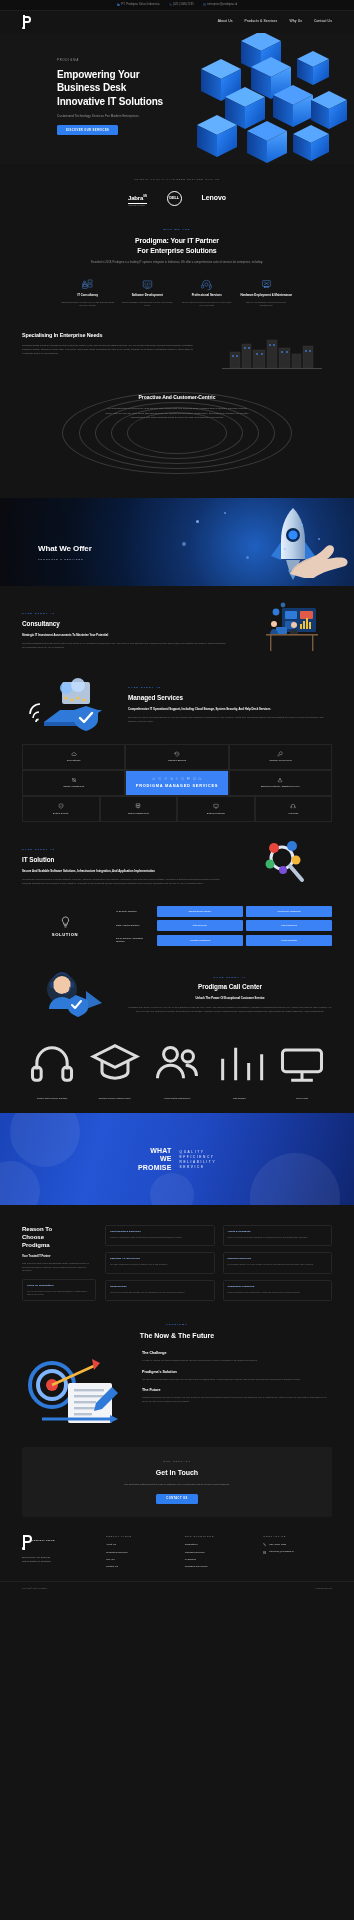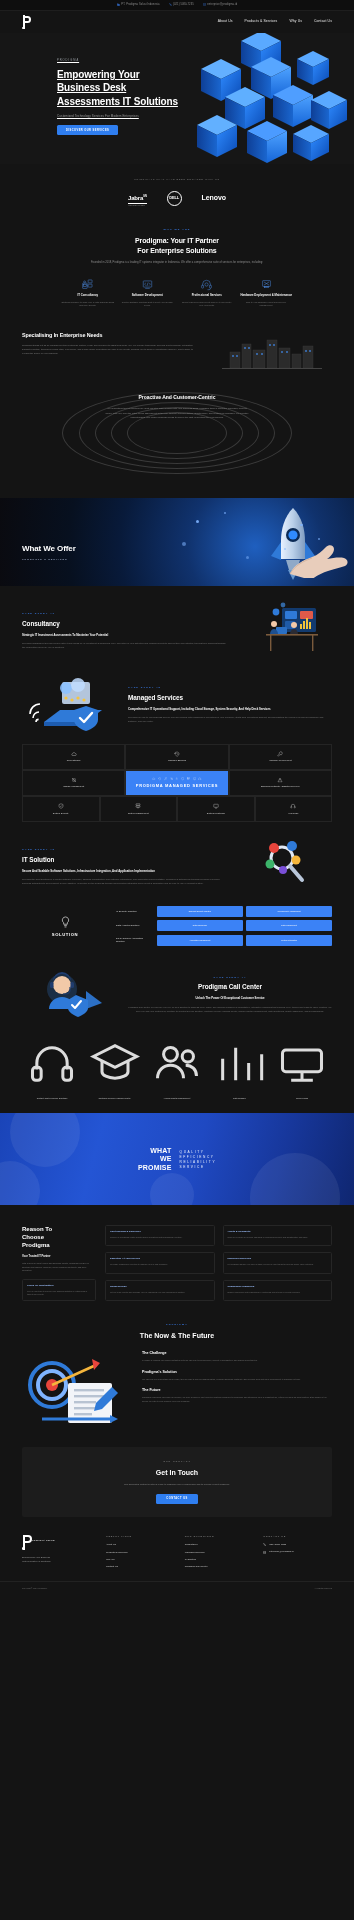--- a/index.html
+++ b/index.html
@@ -24,21 +24,21 @@
   .logo .bar { position:absolute; left:1px; top:0; width:2px; height:14px; background:#fff;}
   .logo .bowl { position:absolute; left:3px; top:0.5px; width:6px; height:7px;
                 border:2px solid #fff; border-radius:0 4px 4px 0; border-left:none;}
   .logo .dot { position:absolute; left:0px; bottom:0px; width:2.4px; height:2.4px; background:#fff; border-radius:50%;}
   .navlinks { margin-left:auto; display:flex; gap:12px; }
   .navlinks a { font-size:3.4px; color:#e9e9e9; text-decoration:none; letter-spacing:.12px; }
 
   
   .hero { position:relative; height:131px; background:#161616; overflow:hidden; }
   .hero-art { position:absolute; right:-6px; top:-4px; width:215px; height:140px; }
-  .hero-inner { position:relative; z-index:3; padding:26px 0 0 57px;text-decoration:underline; }
+  .hero-inner { position:relative; z-index:3; padding:26px 0 0 57px; }
   .eyebrow { font-size:2.6px; letter-spacing:1px; color:#9aa0a6; text-transform:uppercase;}
   .hero h1 { font-size:10px; line-height:1.36; font-weight:700; margin-top:5px; letter-spacing:-0.15px; color:#fff;}
   .hero p.sub { font-size:3px; color:#9a9a9a; margin-top:5px; letter-spacing:.1px;}
   .btn { display:inline-block; background:#2f7ef0; color:#fff; font-size:2.6px; letter-spacing:.45px;
          padding:3.6px 9px; border-radius:1.5px; margin-top:7px; text-transform:uppercase; font-weight:600;
          border:none; cursor:pointer;}
 
   
   .principals { text-align:center; padding:14px 0 0; }
   .principals .cap { font-size:2.5px; letter-spacing:.6px; color:#7b7b7b; text-transform:uppercase;}
@@ -79,21 +79,21 @@
   .ring { position:absolute; border:.45px solid #3a3a3a; border-radius:50%; top:50%; left:50%; transform:translate(-50%,-50%);}
   .proactive .inner { position:absolute; left:50%; top:6px; transform:translateX(-50%); width:168px; text-align:center; z-index:2;}
   .proactive h3 { font-size:5px; font-weight:700;}
   .proactive p { font-size:2.3px; color:#8b8b8b; margin-top:5px; line-height:1.85; padding:0 12px;}
 
   
   .offer { position:relative; height:88px; margin-top:20px; overflow:hidden;
            background:radial-gradient(circle at 72% 55%, #1f5fbf 0%, #10326d 26%, #081a3a 52%, #07101f 72%, #0a0a0f 100%);}
   .offer .rocket { position:absolute; right:26px; top:6px; width:70px; height:78px;}
   .offer .hand { position:absolute; right:0px; top:40px; width:74px; height:40px;}
-  .offer .txt { position:absolute; left:22px; bottom:24px; z-index:3;}
+  .offer .txt { position:absolute; left:38px; bottom:24px; z-index:3;}
   .offer .txt h2 { font-size:8px; font-weight:700; letter-spacing:-.1px;}
   .offer .txt .k { font-size:2.4px; letter-spacing:.9px; color:#b9c8e6; margin-top:3px; text-transform:uppercase;}
   .spark { position:absolute; border-radius:50%; background:#7fb4ff; }
 
   
   .cs { display:flex; align-items:center; padding:16px 22px 0; gap:10px; }
   .cs.rev { flex-direction:row-reverse; }
   .cs .art { width:96px; height:58px; position:relative; flex:none;}
   .cs .body { flex:1; }
   .cs .h3 { font-size:6.4px; font-weight:700; margin-top:3px; letter-spacing:-.05px;}
@@ -307,21 +307,21 @@
               <path d="M36 9 18 18 18 36 36 27z" fill="url(#cg1)"></path>
             </g>
         </g>
       </svg>
     </div>
     <div class="hero-inner">
       <div class="eyebrow">PRODIGMA</div>
       <h1>
         <span>Empowering Your</span><br>
         <span>Business Desk</span><br>
-        <span>Assessments IT Solutions</span>
+        <span>Innovative IT Solutions</span>
       </h1>
       <p class="sub">Customized Technology Services For Modern Enterprises</p>
       <button class="btn">DISCOVER OUR SERVICES</button>
     </div>
   </div>
 
   <div class="principals">
     <div class="cap">PRINCIPALS THAT HAVE BEEN ENGAGED WITH US</div>
     <div class="logorow">
       <div class="lg-jabra">

